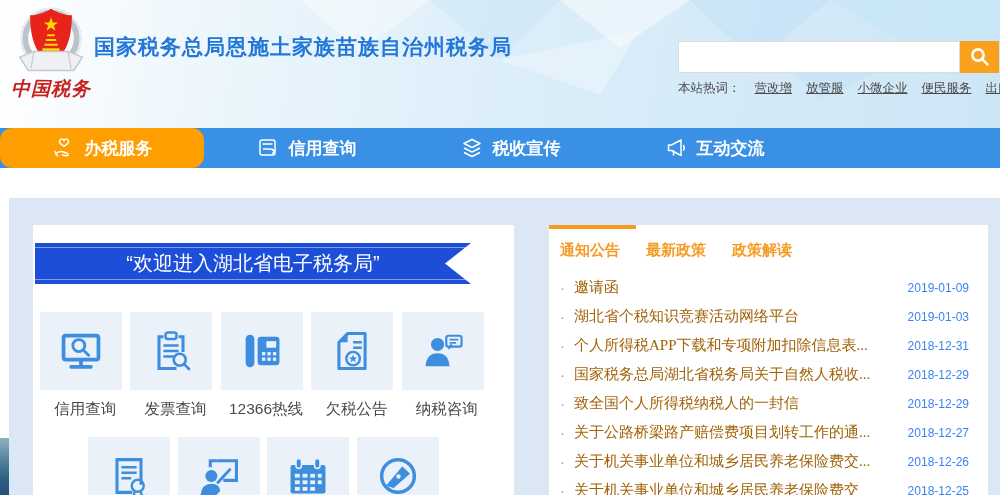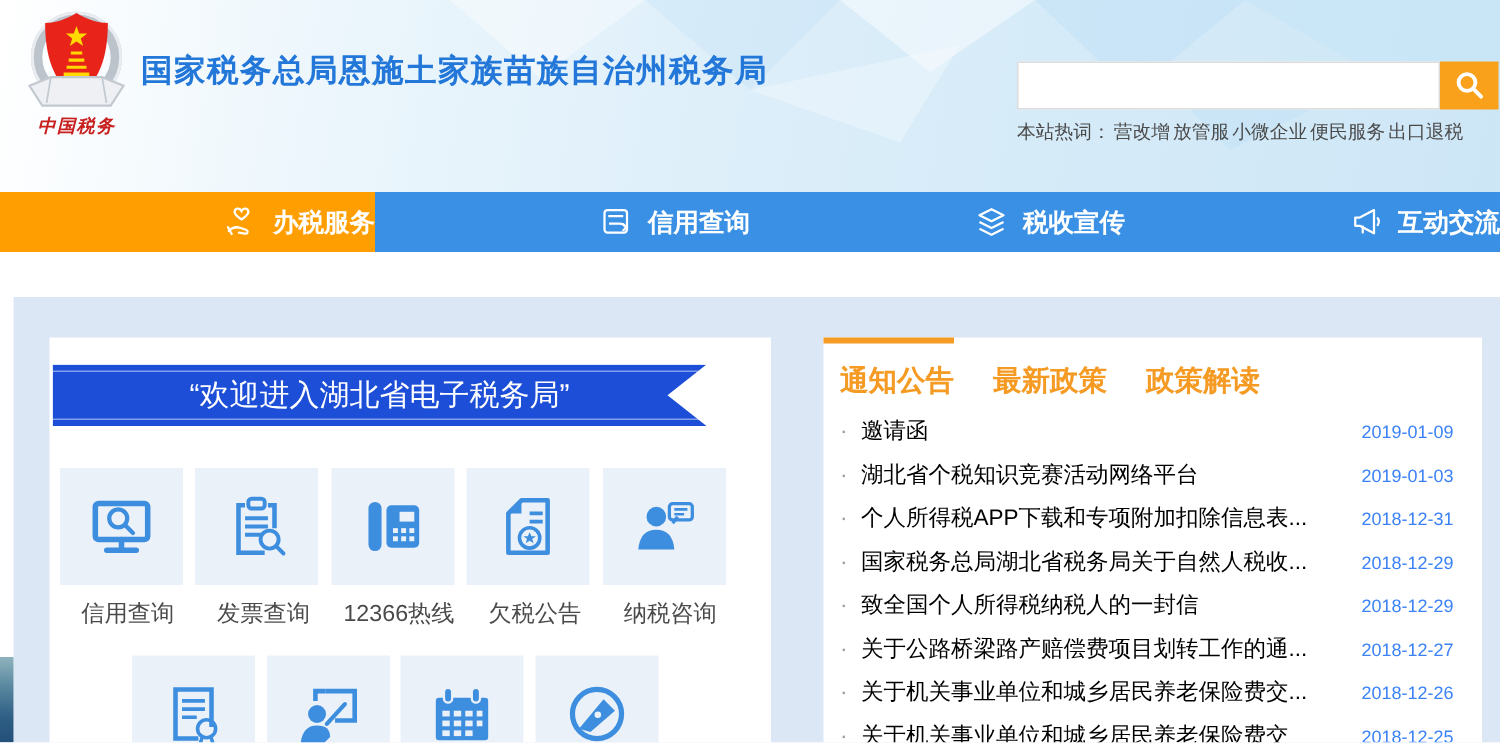--- a/index.html
+++ b/index.html
@@ -6,36 +6,36 @@
   html,body { width:1000px; height:495px; overflow:hidden; background:#fff;
     font-family:"Liberation Sans","DejaVu Sans",sans-serif; }
   .stage { position:relative; width:1000px; height:495px; overflow:hidden; background:#fff; }
 
   
   .header { position:absolute; left:0; top:0; width:1000px; height:128px;
     background:linear-gradient(100deg,#ffffff 0%,#ecf6fc 22%,#daedf9 55%,#cde6f6 100%); }
   .header-bg { position:absolute; left:0; top:0; }
   .logo { position:absolute; left:10px; top:3px; width:82px; }
   .logo svg { display:block; margin:0 auto; }
-  .logo-text { color:#c8201f; font-size:12px; font-weight:bold; font-style:italic;
+  .logo-text { color:#c8201f; font-size:19px; font-weight:bold; font-style:italic;
     text-align:center; letter-spacing:1px; margin-top:-3px; white-space:nowrap; }
   .site-title { position:absolute; left:94px; top:33px; font-size:21px; font-weight:bold;
     color:#2277d8; letter-spacing:1px; white-space:nowrap; }
   .search-input { position:absolute; left:678px; top:41px; width:282px; height:32px;
     border:1px solid #dcdcdc; background:#fff; padding:0 8px; font-size:14px; outline:none; }
   .search-btn { position:absolute; left:960px; top:41px; width:39px; height:32px;
     background:#f9a11b; border:none; display:flex; align-items:center; justify-content:center; cursor:pointer; }
   .hot-words { position:absolute; left:678px; top:80px; font-size:12.5px; color:#4a4a4a;
     display:flex; align-items:center; white-space:nowrap; }
-  .hot-words .hot-link { margin-left:2px; color:#4a4a4a; cursor:pointer; }
+  .hot-words .hot-link { margin-left:14px; color:#4a4a4a; cursor:pointer;text-decoration:underline; }
 
   
   .nav { position:absolute; left:0; top:128px; width:1000px; height:40px; display:flex; background:#3990e4; }
-  .nav-item { width:250px; height:40px; display:flex; align-items:center; justify-content:flex-end;
-    gap:9px; color:#fff; font-size:17px; font-weight:bold; cursor:pointer; }
+  .nav-item { width:204px; height:40px; display:flex; align-items:center; justify-content:center;
+    gap:9px; color:#fff; font-size:17px; font-weight:bold; cursor:pointer;border-radius:12px; }
   .nav-item.active { background:#ff9e00; }
   .nav-item svg { display:block; }
 
   .white-band { position:absolute; left:0; top:168px; width:1000px; height:30px; background:#fff; }
   .content-bg { position:absolute; left:9px; top:198px; width:991px; height:297px; background:#dce7f6; }
   .photo-strip { position:absolute; left:0; top:438px; width:9px; height:57px;
     background:linear-gradient(180deg,#8fb3bd 0%,#58879f 35%,#2f5f84 70%,#24507a 100%); }
 
   
   .left-panel { position:absolute; left:33px; top:225px; width:481px; height:400px; background:#fff; }
@@ -50,25 +50,25 @@
   .quick-row.row1 { left:7px; top:87px; width:452px; }
   .quick-row.row2 { left:55px; top:212px; width:358px; }
   .quick-cell { width:96px; cursor:pointer; }
   .tile { width:82px; height:78px; background:#ebf1f9; display:flex; align-items:center; justify-content:center; }
   .tile-label { text-align:center; font-size:15.5px; color:#4a4a4a; margin-top:9px; white-space:nowrap; }
 
   
   .right-panel { position:absolute; left:549px; top:225px; width:439px; height:400px; background:#fff; }
   .tab-indicator { position:absolute; left:0; top:0; width:87px; height:4px; background:#f59a23; }
   .tabs { position:absolute; left:11px; top:16px; display:flex; gap:26px; }
-  .tab { font-size:19px; font-weight:bold; color:#f59a23; cursor:pointer; white-space:nowrap; }
+  .tab { font-size:15px; font-weight:bold; color:#f59a23; cursor:pointer; white-space:nowrap; }
   .news { position:absolute; left:11px; top:48px; right:19px; }
   .news-row { display:flex; align-items:center; height:29px; cursor:pointer; }
   .bullet { color:#999; margin-right:9px; font-size:15px; }
-  .news-title { flex:1; color:#000000; font-size:15px; white-space:nowrap; overflow:hidden; }
+  .news-title { flex:1; color:#a16207; font-size:15px; white-space:nowrap; overflow:hidden;font-family:Liberation Serif, serif; }
   .news-date { color:#3b82f6; font-size:12px; margin-left:10px; white-space:nowrap; }
 </style>
 </head>
 <body>
 
 <div class="stage">
 
   <div class="header">
     <svg class="header-bg" width="1000" height="128">
       <polygon points="300,0 430,0 360,52" fill="rgba(255,255,255,.40)"></polygon>

